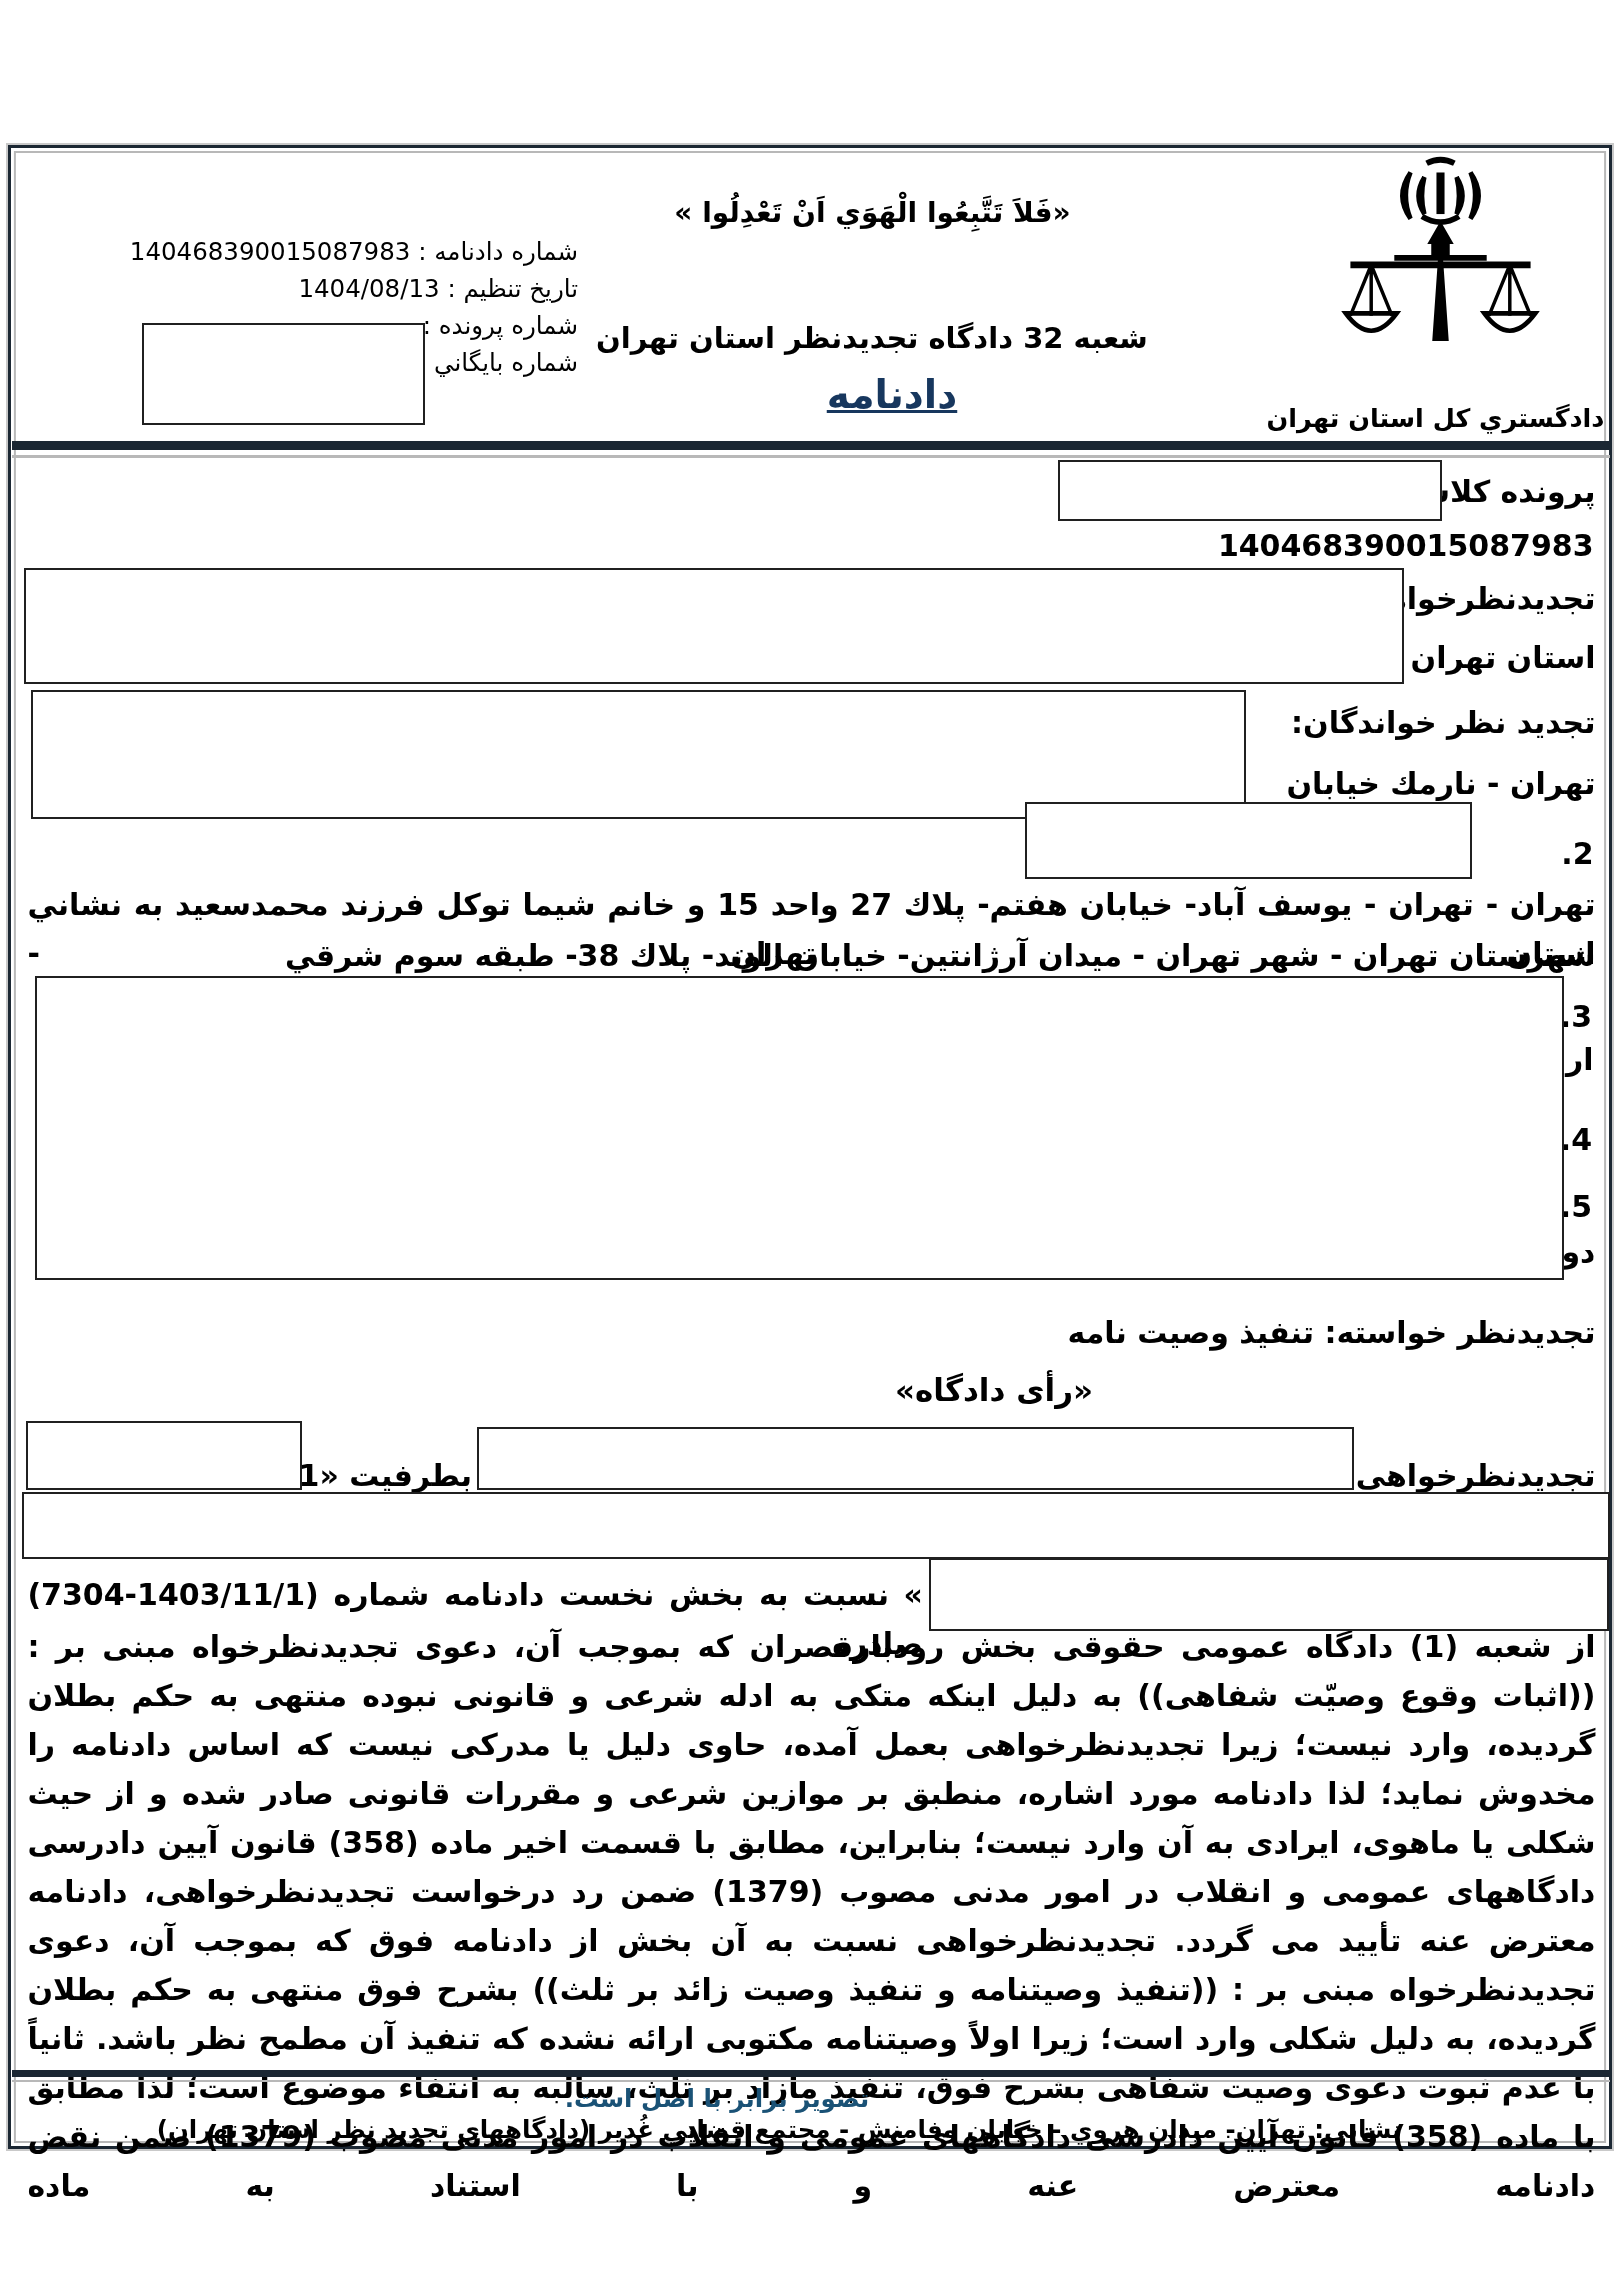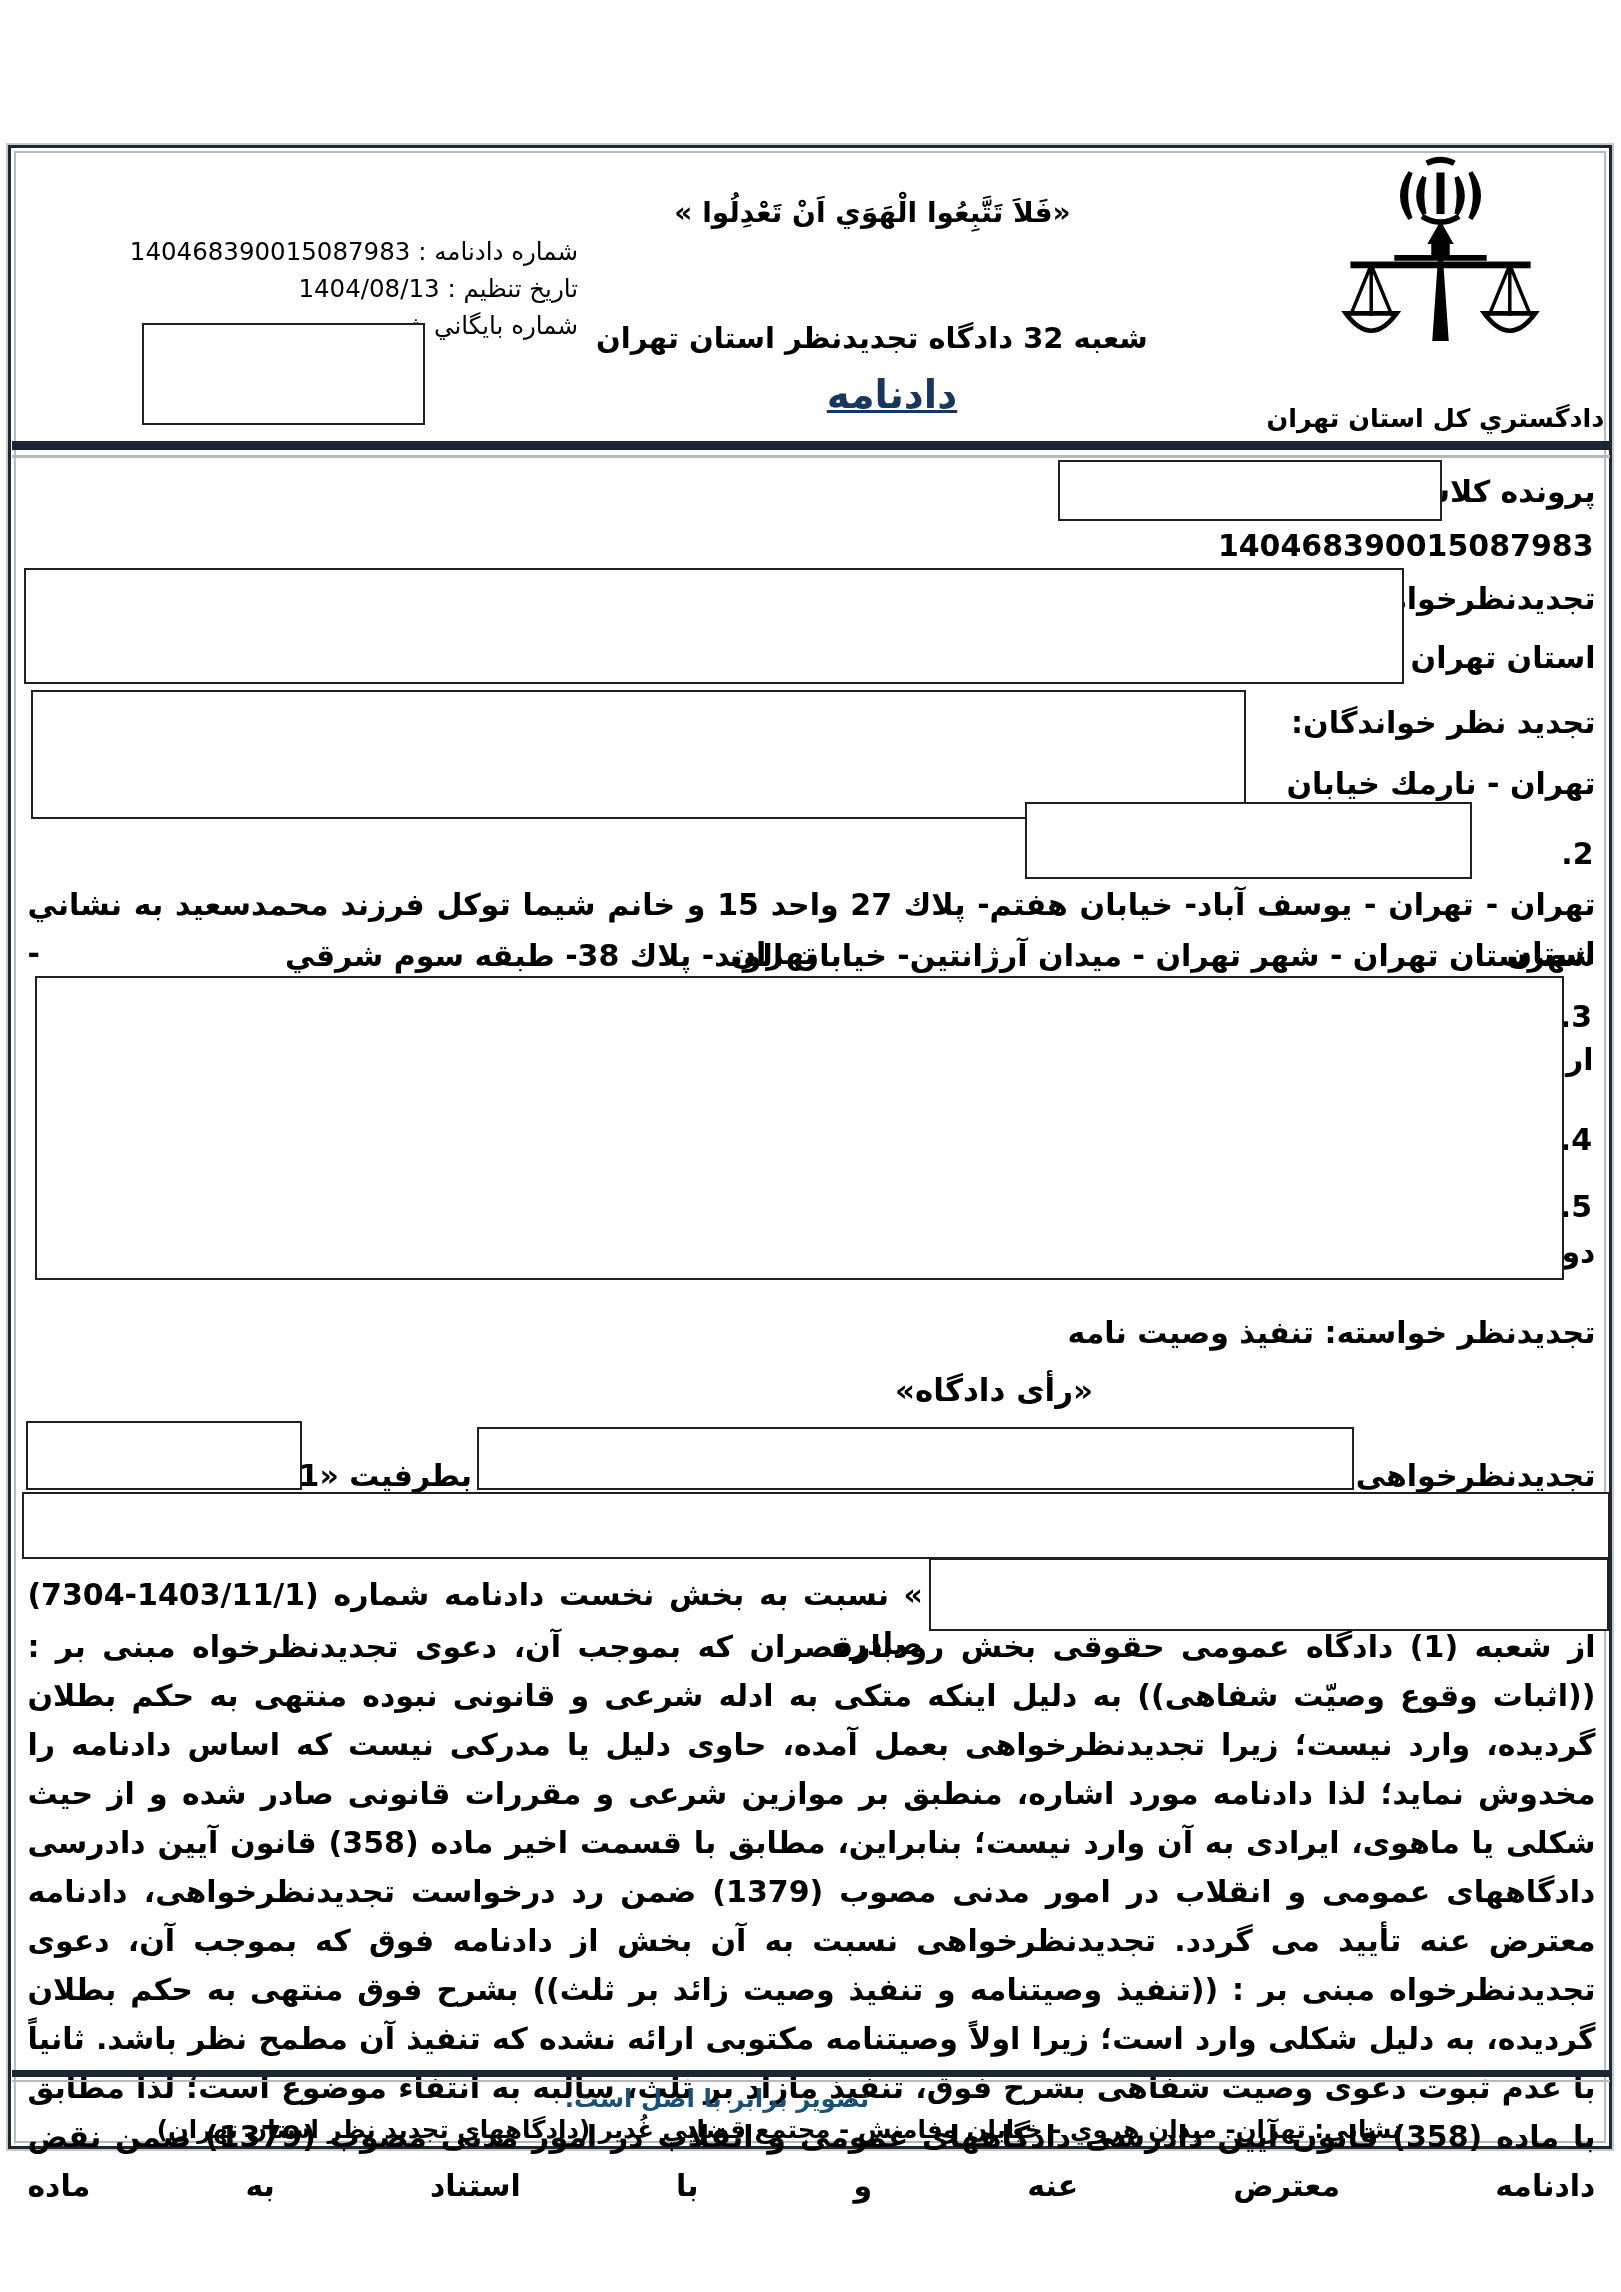--- a/index.html
+++ b/index.html
@@ -22,20 +22,21 @@
 </head>
 <body>
 
 <div class="page">
 
   <div class="frame"></div>
 
   <div class="meta-block txt25">
     <div>شماره دادنامه : 140468390015087983</div>
     <div>تاريخ تنظيم : 1404/08/13</div>
+    <div>شماره پرونده :</div>
     <div>شماره بايگاني ش‍</div>
   </div>
   <div class="redact" style="left:142px;top:323px;width:279px;height:98px;"></div>
 
   <div class="abs center" style="left:608px;top:196px;width:529px;font-size:28px;">«فَلاَ تَتَّبِعُوا الْهَوَي اَنْ تَعْدِلُوا »</div>
   <div class="abs center" style="left:588px;top:321px;width:568px;font-size:29px;">شعبه 32 دادگاه تجدیدنظر استان تهران</div>
   <div class="abs center title-blue" style="left:745px;top:372px;width:294px;font-size:39px;">دادنامه</div>
 
   <svg class="logo-svg" viewBox="0 0 200 200">
     <g stroke="#000" fill="none" stroke-width="4">

